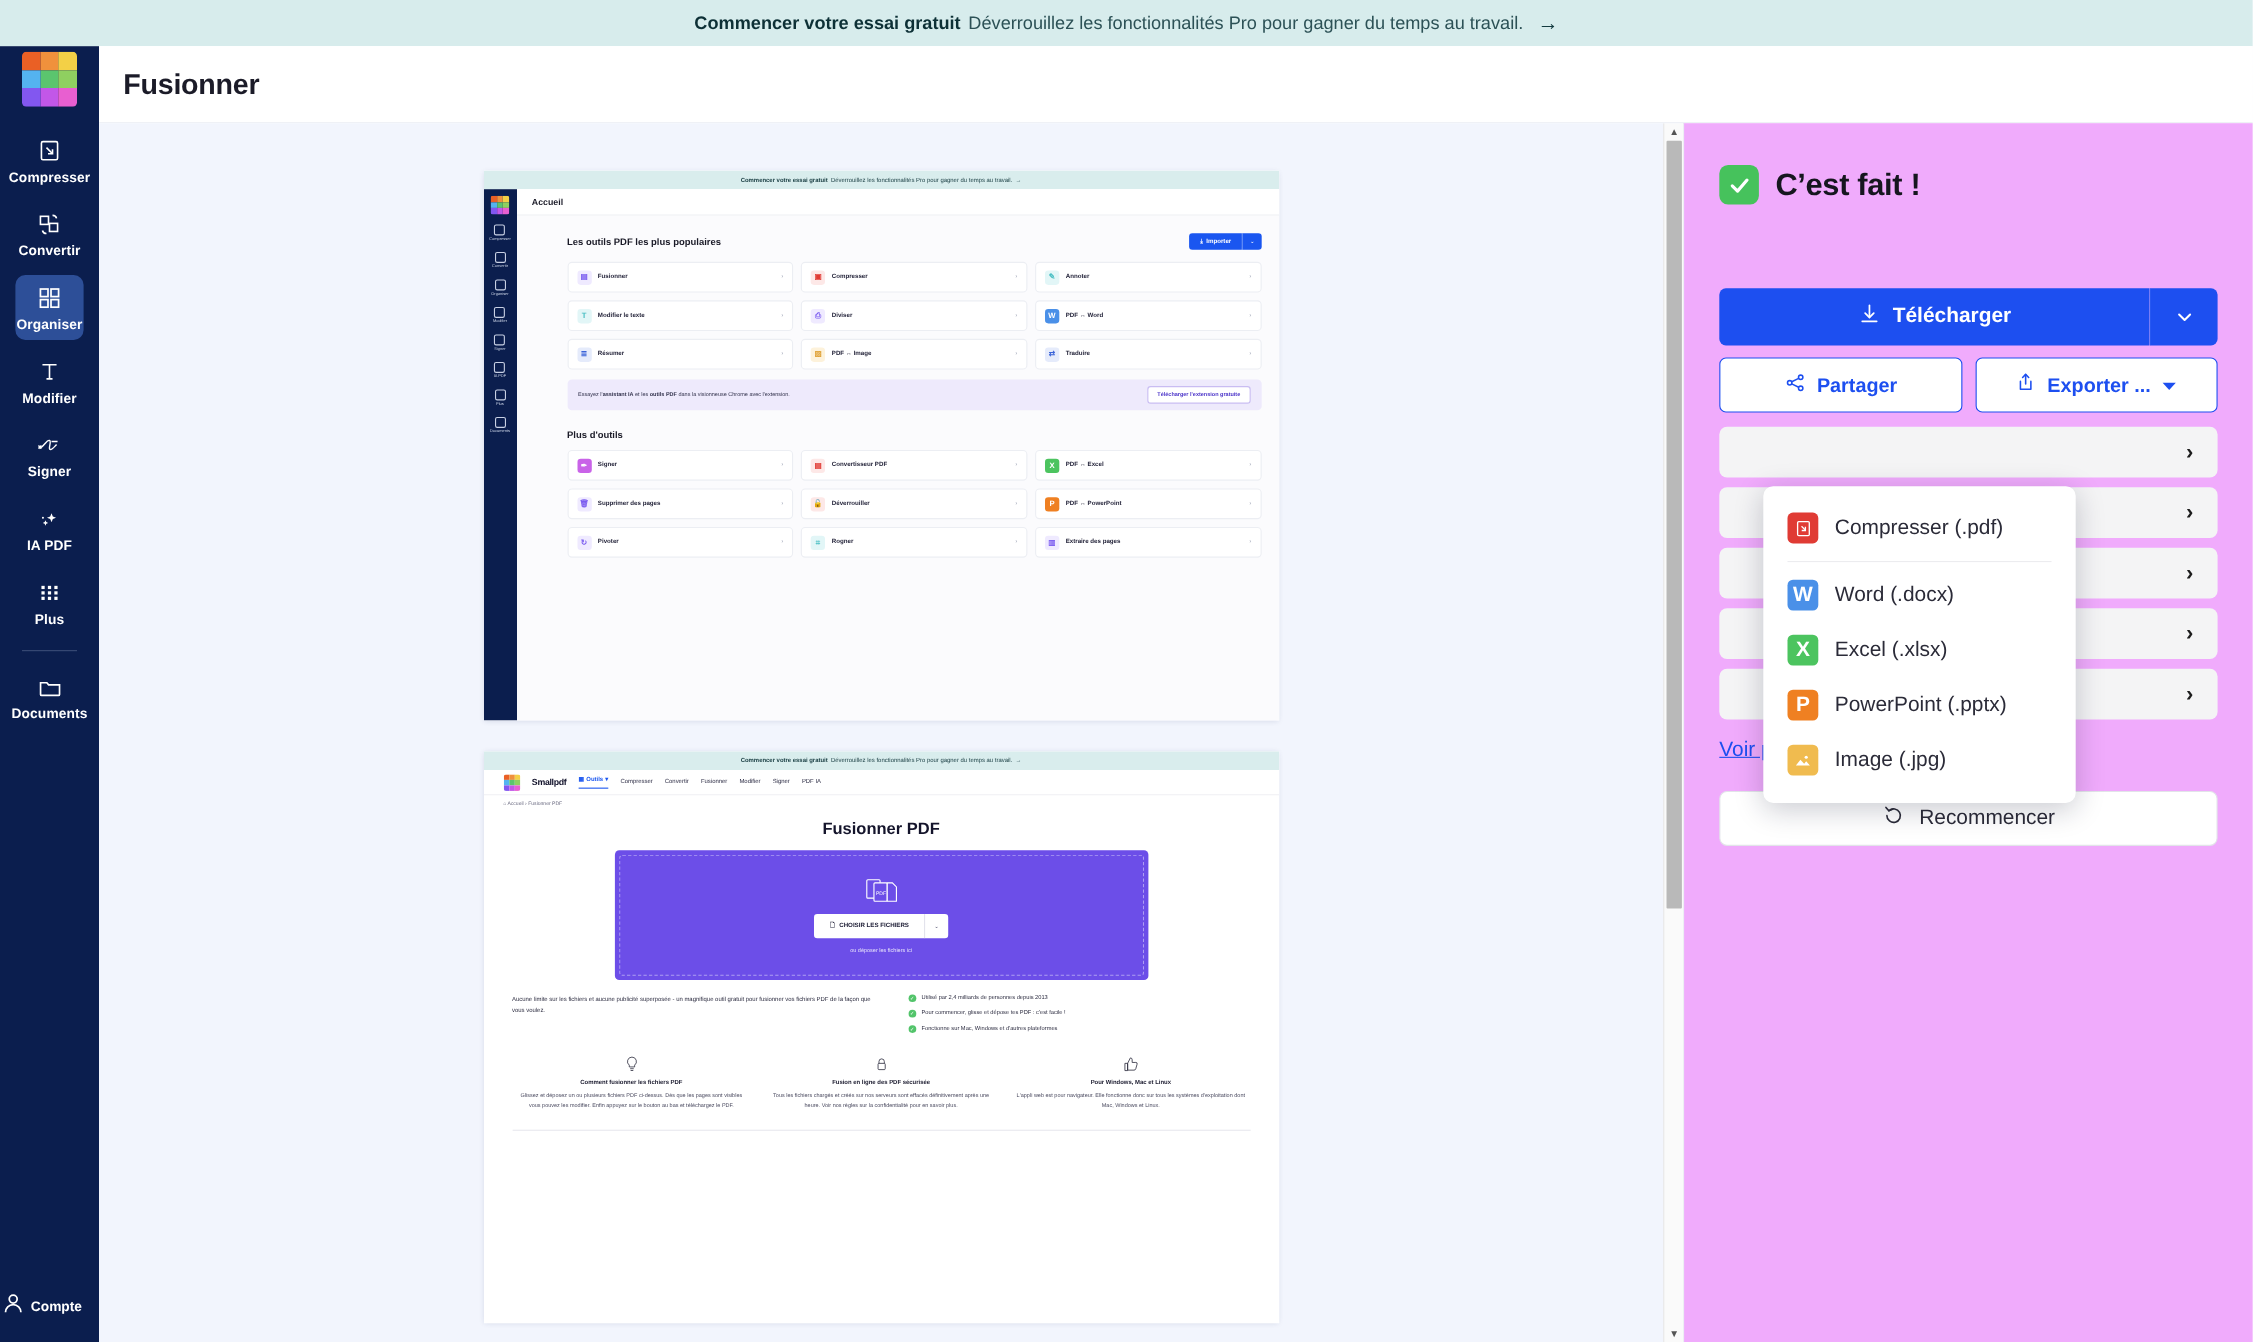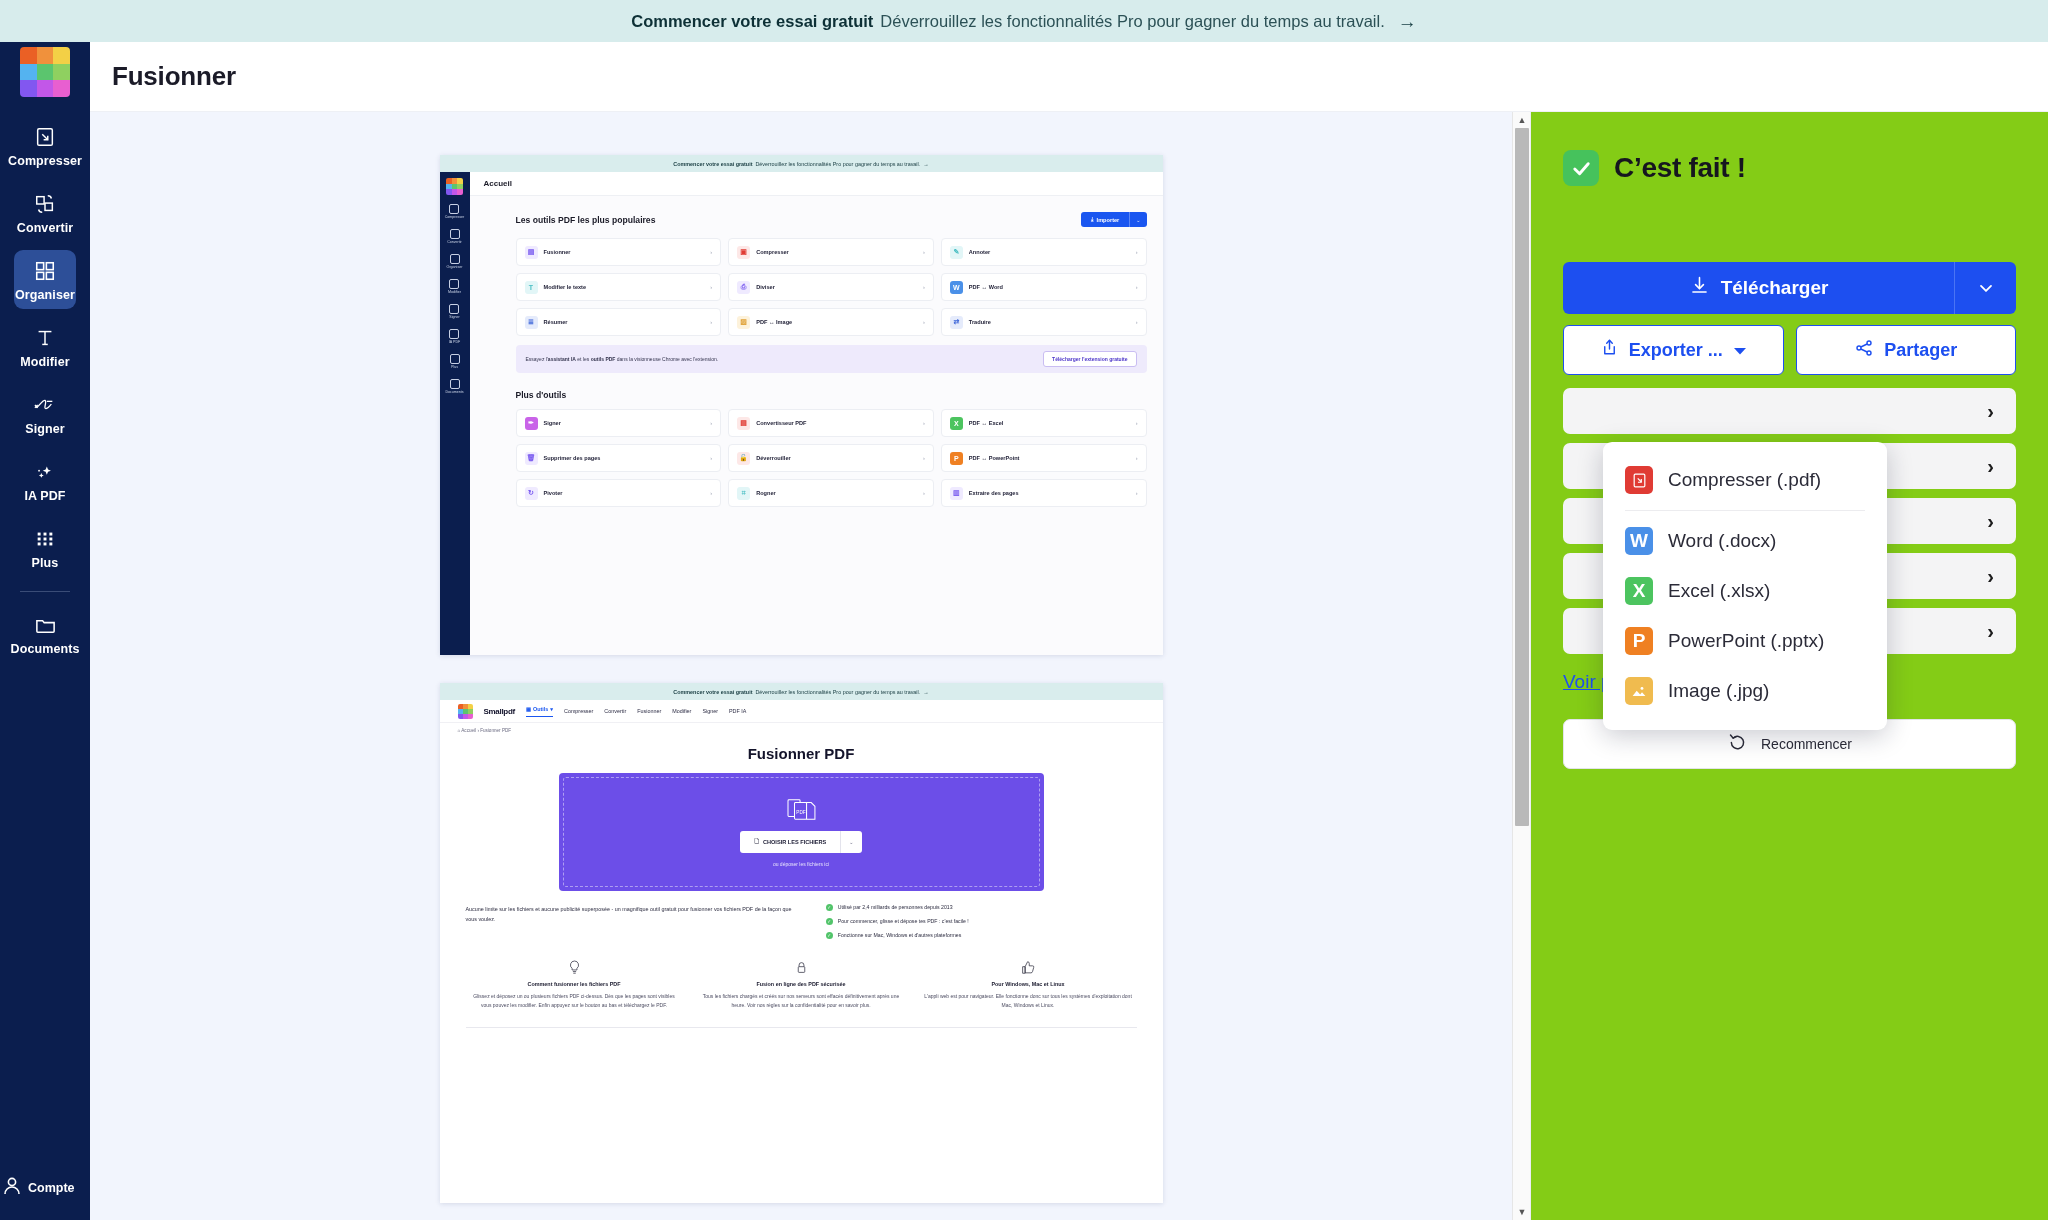--- a/index.html
+++ b/index.html
@@ -141,21 +141,21 @@
   .t2-feats{display:flex;gap:18px;padding:20px 30px 0;}
   .t2-feat{flex:1;text-align:center;}
   .t2-feat .fi{height:16px;display:flex;align-items:center;justify-content:center;margin-bottom:6px;}
   .t2-feat .ft{font-size:5.4px;font-weight:700;color:#1a1a2e;margin-bottom:5px;}
   .t2-feat .fd{font-size:5px;line-height:1.85;color:#4b4b60;}
   .t2-rule{margin:16px 26px 0;height:1px;background:#e8e8ee;}
 
   
   .rpanel{
     position:absolute; left:1530px; top:112px; width:518px; height:1108px;
-    background:#84cc16; border-left:1px solid #eceef3; padding:38px 32px 0;
+    background:#f0abfc; border-left:1px solid #eceef3; padding:38px 32px 0;
   }
   .done-row{ display:flex; align-items:center; gap:15px; margin-bottom:76px;}
   .done-check{ width:36px;height:36px;border-radius:8px;background:#46c25c;display:flex;align-items:center;justify-content:center;}
   .done-txt{ font-size:28px; font-weight:700; color:#16161f; letter-spacing:-.3px;}
 
   .dl-row{ display:flex; margin-bottom:11px; }
   .dl-btn{ flex:1; height:52px; background:#1d4ff0; color:#fff; border:none; border-radius:6px 0 0 6px;
            font-size:19px; font-weight:700; display:flex; align-items:center; justify-content:center; gap:11px;
            font-family:inherit; cursor:pointer;}
   .dl-caret{ width:62px; height:52px; background:#1d4ff0; border-left:1px solid #4a74f4; border-radius:0 6px 6px 0;
@@ -165,21 +165,21 @@
          font-size:18px;font-weight:700; display:flex;align-items:center;justify-content:center;gap:10px;
          font-family:inherit;cursor:pointer;}
 
   .sugg-list{ display:flex; flex-direction:column; gap:9px;}
   .sugg{ height:46px; background:#f4f4f5; border-radius:7px; display:flex; align-items:center;
          justify-content:flex-end; padding-right:22px; cursor:pointer;}
   .sugg .chev{ font-size:20px; color:#1c1c1c; font-weight:700; line-height:1;}
   .voir-plus{ margin-top:17px; display:inline-flex; align-items:center; gap:9px; color:#1d4ff0; font-size:19px;
               text-decoration:underline; cursor:pointer;}
   .restart{ margin-top:26px; width:100%; height:50px; background:#fff; border:1px solid #e2e4e9; border-radius:7px;
-            display:flex;align-items:center;justify-content:center;gap:13px;font-size:14px;color:#2b2b38;
+            display:flex;align-items:center;justify-content:center;gap:13px;font-size:19px;color:#2b2b38;
             font-family:inherit;cursor:pointer;}
 
   
   .exp-menu{
     position:absolute; left:1603px; top:442px; width:284px; background:#fff; border-radius:9px;
     box-shadow:0 6px 26px rgba(20,25,50,.22); padding:13px 0 14px; z-index:40;
   }
   .exp-item{ display:flex; align-items:center; gap:15px; padding:11px 22px; cursor:pointer;}
   .exp-item .eic{ width:28px;height:28px;border-radius:5px;flex:none;display:flex;align-items:center;justify-content:center;
                   color:#fff;font-size:19px;font-weight:700;}
@@ -645,44 +645,44 @@
       <div class="dl-caret">
         <svg width="20" height="20" viewBox="0 0 24 24" fill="none" stroke="#fff" stroke-width="2.2" stroke-linecap="round" stroke-linejoin="round">
           <path d="M6 9.5 L12 15.5 L18 9.5"></path>
         </svg>
       </div>
     </div>
 
     <div class="two-btns">
       <button class="obtn">
         <span>
-          <svg width="19" height="19" viewBox="0 0 24 24" fill="none" stroke="#1d4ff0" stroke-width="1.8" stroke-linecap="round" stroke-linejoin="round">
-            <path d="M12 3 V14"></path>
-              <path d="M8.5 6.5 L12 3 L15.5 6.5"></path>
-              <path d="M6 11 V20 H18 V11"></path>
-          </svg>
-        </span>
-        <span>Exporter ...</span>
-        <span>
-          <svg width="14" height="10" viewBox="0 0 14 10">
-              <path d="M1 2 L7 8.5 L13 2 Z" fill="#1d4ff0"></path>
-            </svg>
-        </span>
-      </button>
-      <button class="obtn">
-        <span>
           <svg width="20" height="20" viewBox="0 0 24 24" fill="none" stroke="#1d4ff0" stroke-width="1.7">
             <circle cx="18" cy="6" r="2.4"></circle>
               <circle cx="6" cy="12" r="2.4"></circle>
               <circle cx="18" cy="18" r="2.4"></circle>
             <path d="M8.2 10.8 L15.8 7.2"></path>
               <path d="M8.2 13.2 L15.8 16.8"></path>
           </svg>
         </span>
         <span>Partager</span>
+      </button>
+      <button class="obtn">
+        <span>
+          <svg width="19" height="19" viewBox="0 0 24 24" fill="none" stroke="#1d4ff0" stroke-width="1.8" stroke-linecap="round" stroke-linejoin="round">
+            <path d="M12 3 V14"></path>
+              <path d="M8.5 6.5 L12 3 L15.5 6.5"></path>
+              <path d="M6 11 V20 H18 V11"></path>
+          </svg>
+        </span>
+        <span>Exporter ...</span>
+        <span>
+          <svg width="14" height="10" viewBox="0 0 14 10">
+              <path d="M1 2 L7 8.5 L13 2 Z" fill="#1d4ff0"></path>
+            </svg>
+        </span>
       </button>
     </div>
 
     <div class="sugg-list">
       <div class="sugg">
           <span class="chev">›</span>
         </div>
       <div class="sugg">
           <span class="chev">›</span>
         </div>

